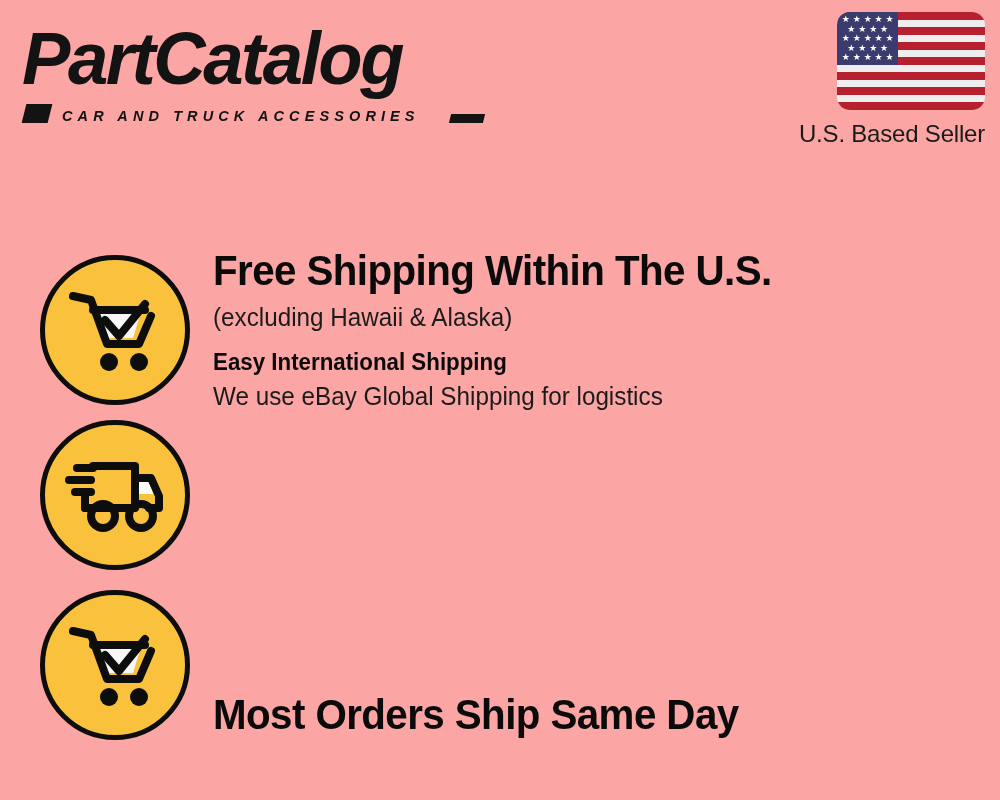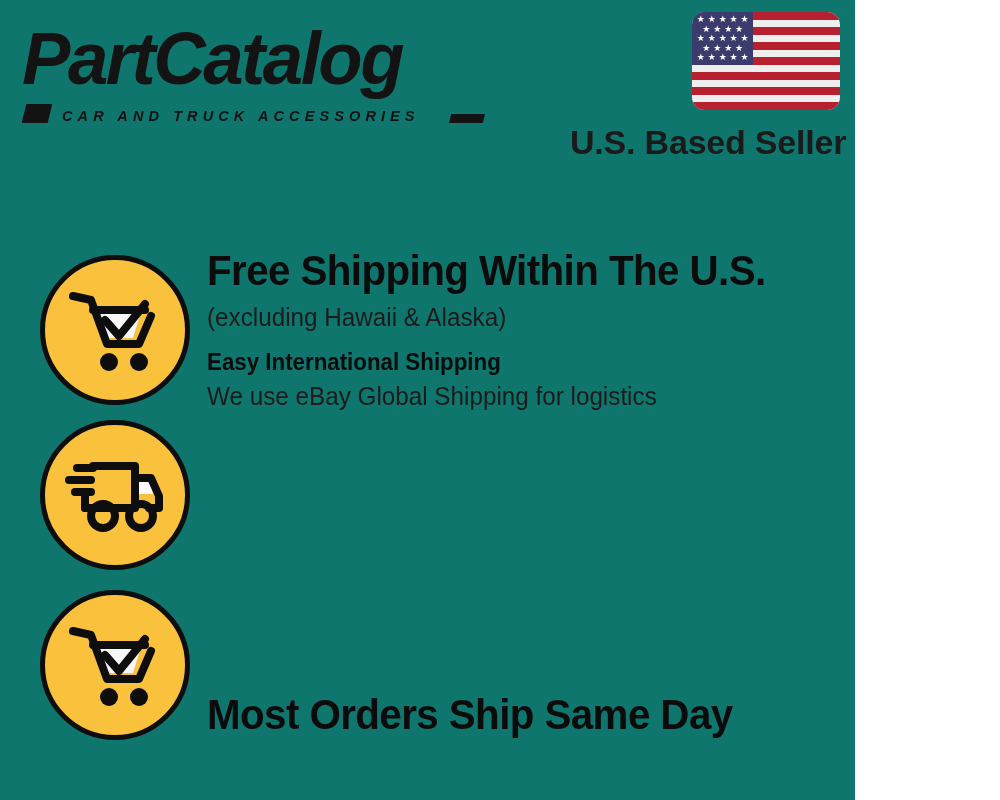--- a/index.html
+++ b/index.html
@@ -7,23 +7,23 @@
     margin: 0;
     padding: 0;
     background: #ffffff;
   }
   body {
     font-family: "Liberation Sans", sans-serif;
     -webkit-font-smoothing: antialiased;
   }
   #banner {
     position: relative;
-    width: 855px;
+    width: 1000px;
     height: 800px;
-    background: #0f766e;
+    background: #fca5a5;
     overflow: hidden;
   }
 
   
   .logo-block {
     position: absolute;
     left: 22px;
     top: 22px;
     width: 470px;
     height: 95px;
@@ -108,24 +108,24 @@
     background: #3b3b6d;
   }
   .flag .star {
     position: absolute;
     color: #ffffff;
     font-size: 9px;
     line-height: 9px;
   }
   .seller-text {
     display: block;
-    margin-top: 8px;
-    font-family: "Liberation Sans", sans-serif;
-    font-weight: bold;
-    font-size: 34px;
+    margin-top: 0;
+    font-family: "Liberation Sans", sans-serif;
+    font-weight: normal;
+    font-size: 24px;
     line-height: 40px;
     color: #1a1a1a;
     white-space: nowrap;
     letter-spacing: -0.2px;
   }
 
   
   .feature {
     position: absolute;
     left: 40px;
@@ -144,21 +144,21 @@
     background: #f9c13c;
     border: 5px solid #0d0d0d;
     box-sizing: border-box;
     display: flex;
     align-items: center;
     justify-content: center;
   }
   .badge svg { display: block; }
 
   .feature-text {
-    margin-left: 17px;
+    margin-left: 23px;
     max-width: 700px;
   }
   .headline {
     font-family: "Liberation Sans", sans-serif;
     font-weight: bold;
     font-size: 42px;
     line-height: 50px;
     color: #0b0b0b;
     letter-spacing: -0.6px;
     white-space: nowrap;

